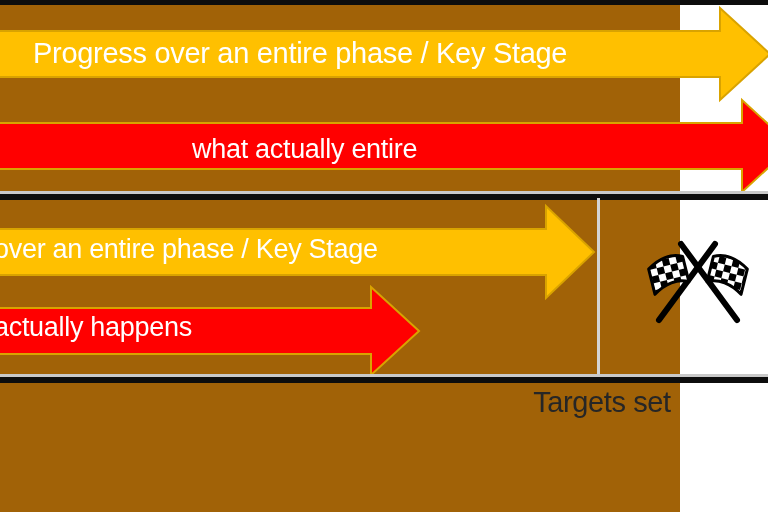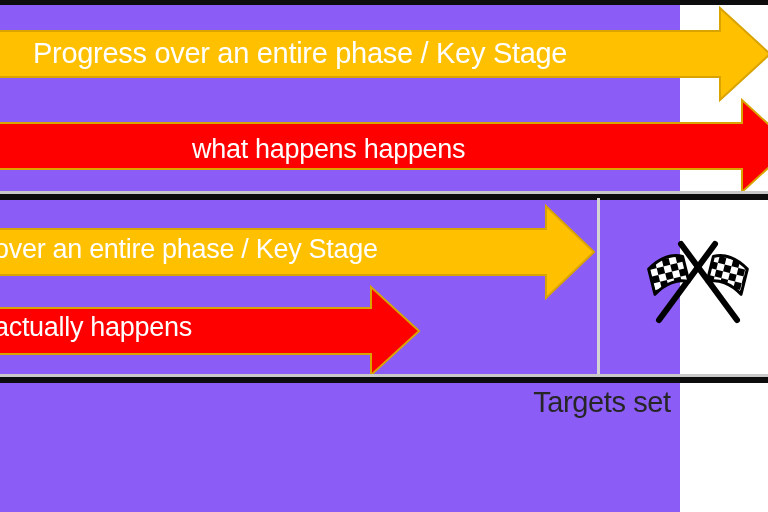--- a/index.html
+++ b/index.html
@@ -10,21 +10,21 @@
   body {
     width: 768px;
     height: 512px;
     overflow: hidden;
     font-family: "Liberation Sans", sans-serif;
   }
   #stage {
     position: relative;
     width: 680px;
     height: 512px;
-    background: #8b5cf6;
+    background: #a16207;
     text-decoration: underline;
   }
 
   
   .hline {
     position: absolute;
     left: 0;
     width: 768px;
     background: #0d0d0d;
   }
@@ -125,21 +125,21 @@
   <div class="hline" id="rule-top"></div>
 
   <svg class="arrow-svg" id="arrow-s1-yellow" style="left:-2px; top:6px;" width="774" height="96" viewBox="0 0 774 96">
     <polygon points="0,25 722,25 722,2 772,48 722,94 722,71 0,71" fill="#FFC000" stroke="#D9A300" stroke-width="2"></polygon>
   </svg>
   <div class="arrow-label" id="label-s1-yellow">Progress over an entire phase / Key Stage</div>
 
   <svg class="arrow-svg" id="arrow-s1-red" style="left:-2px; top:96px;" width="798" height="100" viewBox="0 0 798 100">
     <polygon points="0,27 744,27 744,4 794,50 744,96 744,73 0,73" fill="#FF0000" stroke="#D9A300" stroke-width="2"></polygon>
   </svg>
-  <div class="arrow-label" id="label-s1-red">what happens happens</div>
+  <div class="arrow-label" id="label-s1-red">what actually entire</div>
 
   <div class="hline-shadow" id="rule-mid-shadow"></div>
   <div class="hline" id="rule-mid"></div>
 
   <div id="vdivider"></div>
 
   <svg class="arrow-svg" id="arrow-s2-yellow" style="left:-10px; top:203px;" width="610" height="100" viewBox="0 0 610 100">
     <polygon points="0,26 556,26 556,3 604,49 556,95 556,72 0,72" fill="#FFC000" stroke="#D9A300" stroke-width="2"></polygon>
   </svg>
   <div class="arrow-label" id="label-s2-yellow">over an entire phase / Key Stage</div>

